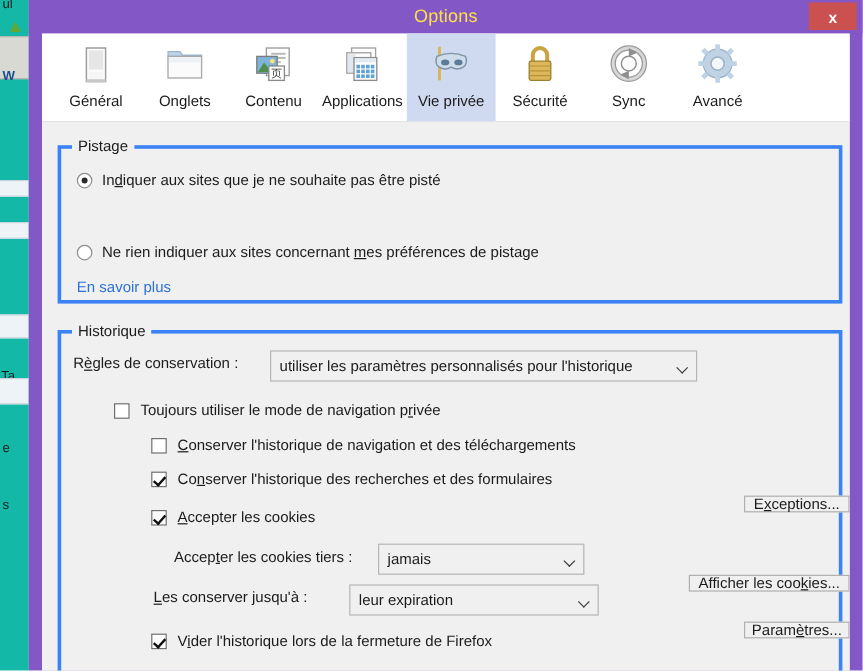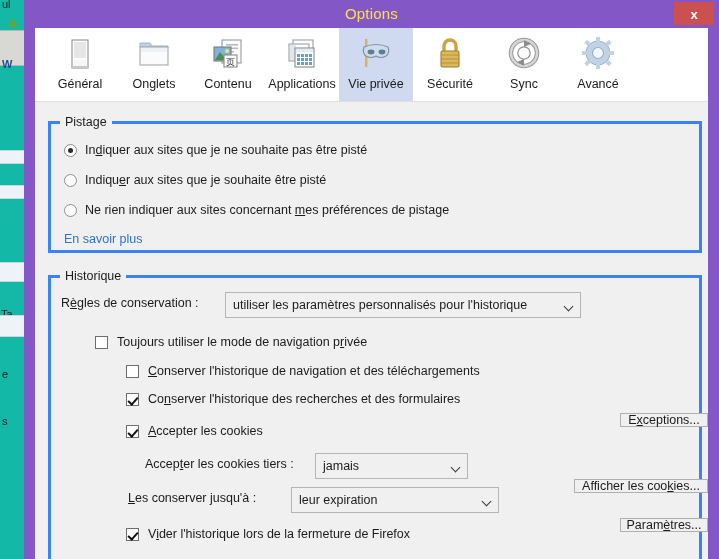--- a/index.html
+++ b/index.html
@@ -272,24 +272,20 @@
 
         <div class="group" style="left:13px;top:19px;width:648px;height:126px;">
           <div class="group-title">Pistage</div>
         </div>
 
         <div class="row" style="left:29px;top:41px;">
           <span class="radio on"></span>
           <span class="lab"><span>In</span><u>d</u><span>iquer aux sites que je ne souhaite pas être pisté</span></span>
         </div>
 
-        <div class="row" style="left:29px;top:71px;">
-          <span class="radio"></span>
-          <span class="lab"><span>Indiqu</span><u>e</u><span>r aux sites que je souhaite être pisté</span></span>
-        </div>
 
         <div class="row" style="left:29px;top:101px;">
           <span class="radio"></span>
           <span class="lab"><span>Ne rien indiquer aux sites concernant </span><u>m</u><span>es préférences de pistage</span></span>
         </div>
 
         <div class="row" style="left:29px;top:130px;">
           <span class="link">En savoir plus</span>
         </div>
 
@@ -325,21 +321,21 @@
           <span class="lab"><span></span><u>A</u><span>ccepter les cookies</span></span>
         </div>
 
         <div class="btn" style="position:absolute;left:585px;top:311px;width:88px;">
           <span><span>E</span><u>x</u><span>ceptions...</span></span>
         </div>
 
         <div class="row" style="left:110px;top:355px;">
           <span class="lab"><span>Accep</span><u>t</u><span>er les cookies tiers :</span></span>
         </div>
-        <div class="sel" style="position:absolute;left:280px;top:351px;width:153px;">
+        <div class="sel" style="position:absolute;left:280px;top:351px;width:172px;">
           <span>jamais</span>
           <span class="arr"></span>
         </div>
 
         <div class="row" style="left:93px;top:389px;">
           <span class="lab"><span></span><u>L</u><span>es conserver jusqu'à :</span></span>
         </div>
         <div class="sel" style="position:absolute;left:256px;top:385px;width:208px;">
           <span>leur expiration</span>
           <span class="arr"></span>

